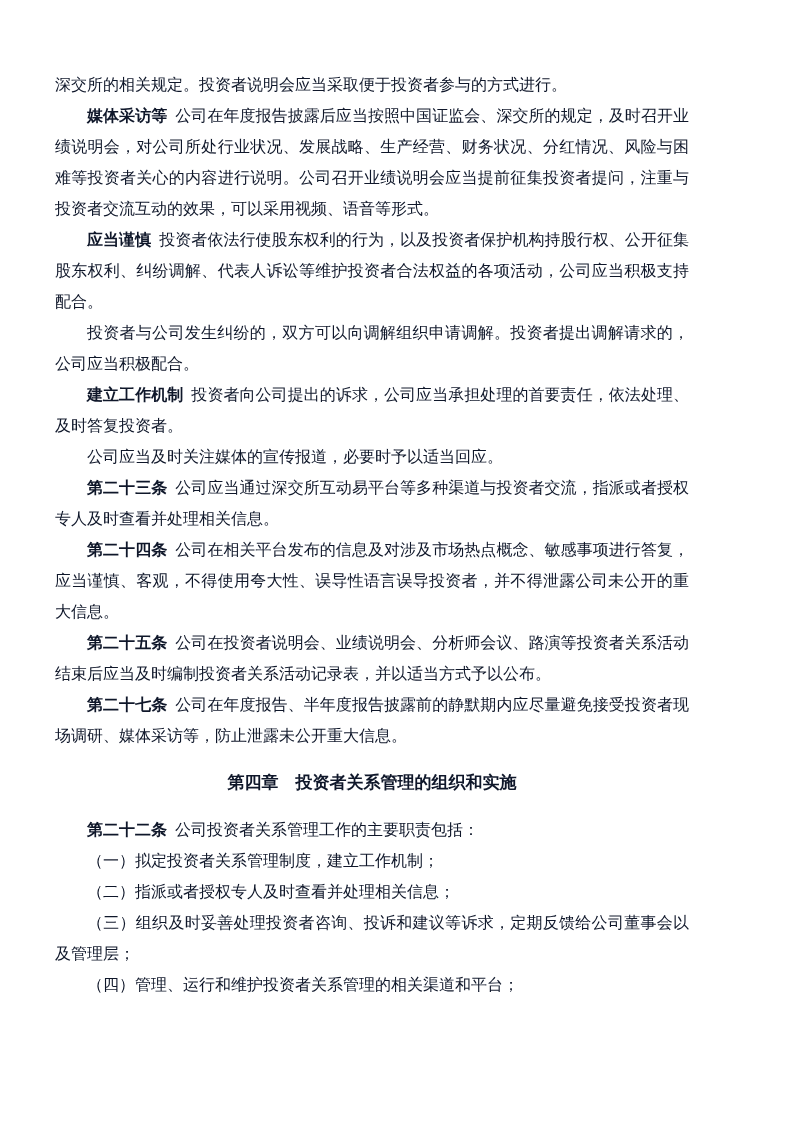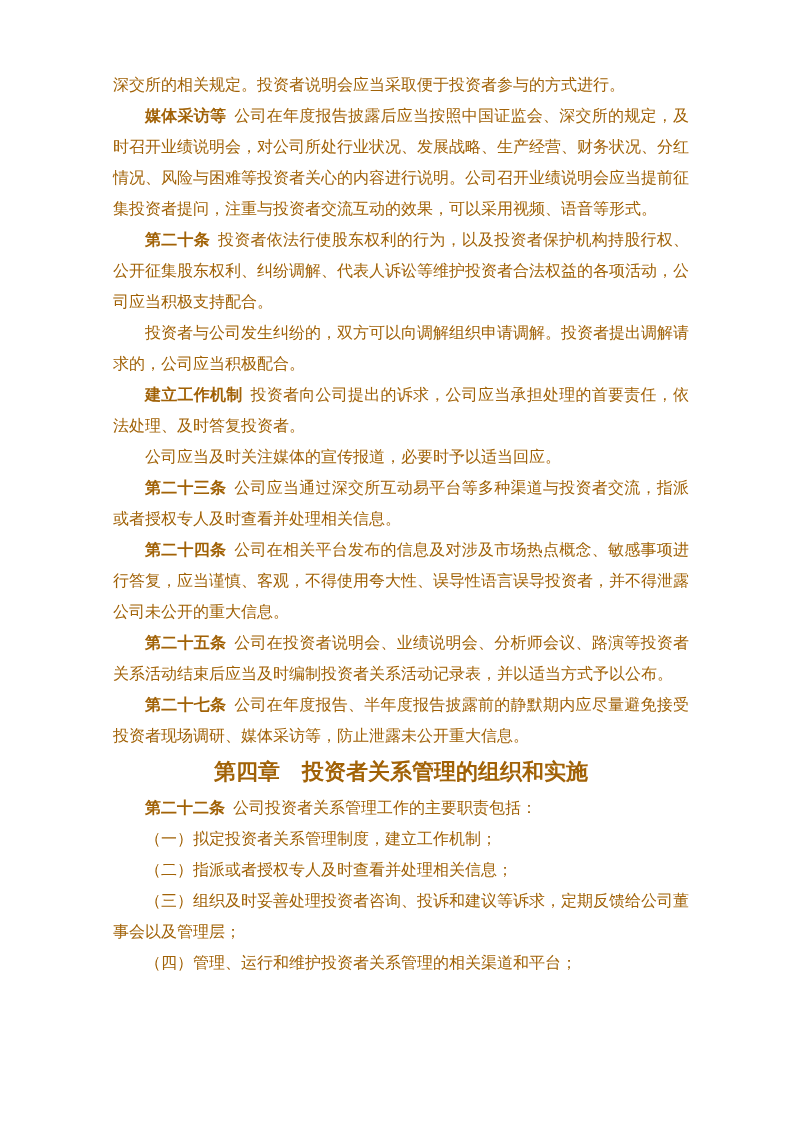--- a/index.html
+++ b/index.html
@@ -7,62 +7,62 @@
     padding: 0;
     background: #ffffff;
   }
   .page {
     position: relative;
     box-sizing: border-box;
     width: 793px;
     height: 1121px;
     background: #ffffff;
     overflow: hidden;
-    padding: 69px 104px 0 113px;
+    padding: 69px 104px 0 55px;
     font-family: "Liberation Serif", "DejaVu Serif", serif;
     font-size: 16px;
     line-height: 31px;
-    color: #a16207;
+    color: #0f172a;
     text-align: justify;
   }
   .para {
     margin: 0;
     padding: 0;
     text-indent: 2em;
   }
   .para.noindent {
     text-indent: 0;
   }
   .article {
     font-weight: bold;
     margin-right: 0.5em;
   }
   .chapter {
-    margin: 5px;
+    margin: 16px;
     padding: 0;
-    font-size: 22px;
+    font-size: 17px;
     line-height: 31px;
     font-weight: bold;
     text-align: center;
     text-indent: 0;
   }
   .ch-num {
     margin-right: 1em;
   }
 </style>
 </head>
 <body>
 
 <div class="page">
 
   <p class="para noindent"><span>深交所的相关规定。投资者说明会应当采取便于投资者参与的方式进行。</span></p>
 
   <p class="para"><b class="article">媒体采访等</b><span>公司在年度报告披露后应当按照中国证监会、深交所的规定，及时召开业绩说明会，对公司所处行业状况、发展战略、生产经营、财务状况、分红情况、风险与困难等投资者关心的内容进行说明。公司召开业绩说明会应当提前征集投资者提问，注重与投资者交流互动的效果，可以采用视频、语音等形式。</span></p>
 
-  <p class="para"><b class="article">第二十条</b><span>投资者依法行使股东权利的行为，以及投资者保护机构持股行权、公开征集股东权利、纠纷调解、代表人诉讼等维护投资者合法权益的各项活动，公司应当积极支持配合。</span></p>
+  <p class="para"><b class="article">应当谨慎</b><span>投资者依法行使股东权利的行为，以及投资者保护机构持股行权、公开征集股东权利、纠纷调解、代表人诉讼等维护投资者合法权益的各项活动，公司应当积极支持配合。</span></p>
 
   <p class="para"><span>投资者与公司发生纠纷的，双方可以向调解组织申请调解。投资者提出调解请求的，公司应当积极配合。</span></p>
 
   <p class="para"><b class="article">建立工作机制</b><span>投资者向公司提出的诉求，公司应当承担处理的首要责任，依法处理、及时答复投资者。</span></p>
 
 
   <p class="para"><span>公司应当及时关注媒体的宣传报道，必要时予以适当回应。</span></p>
 
   <p class="para"><b class="article">第二十三条</b><span>公司应当通过深交所互动易平台等多种渠道与投资者交流，指派或者授权专人及时查看并处理相关信息。</span></p>
 

